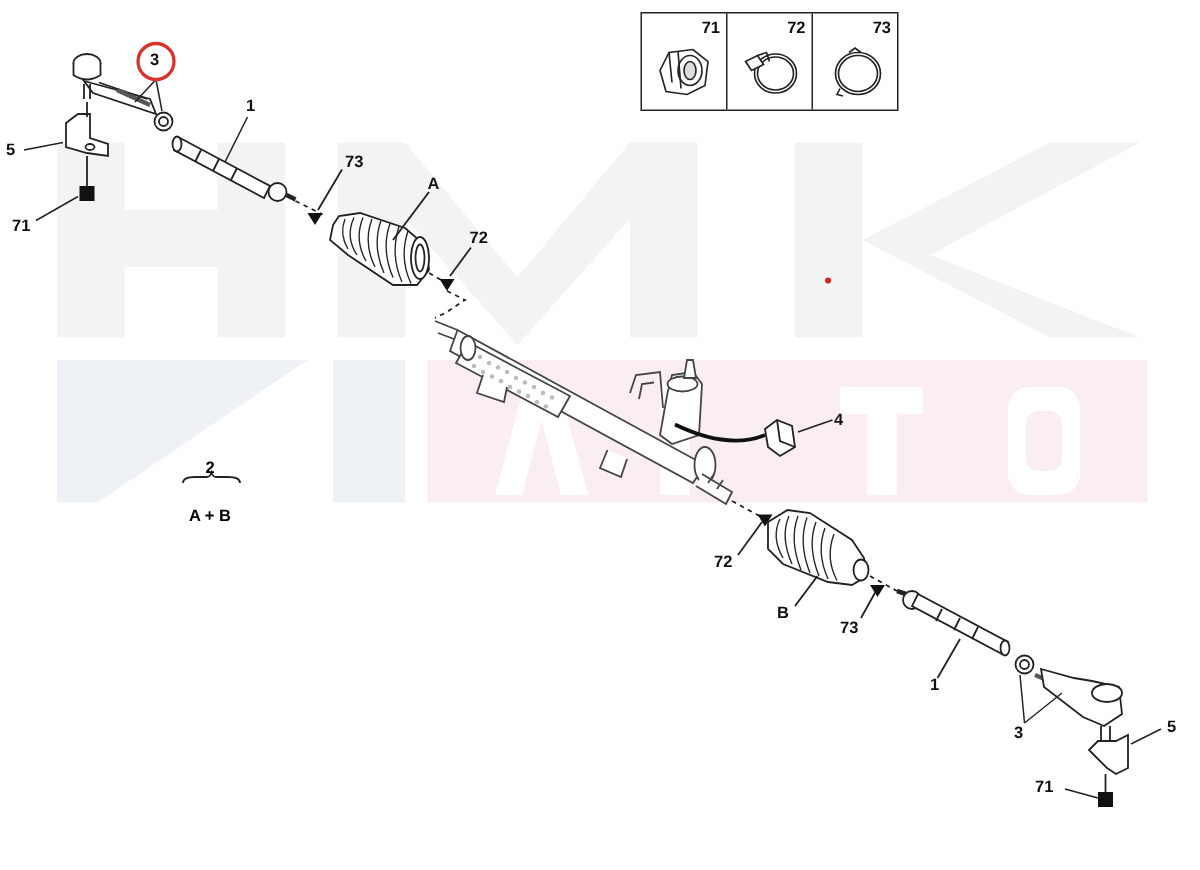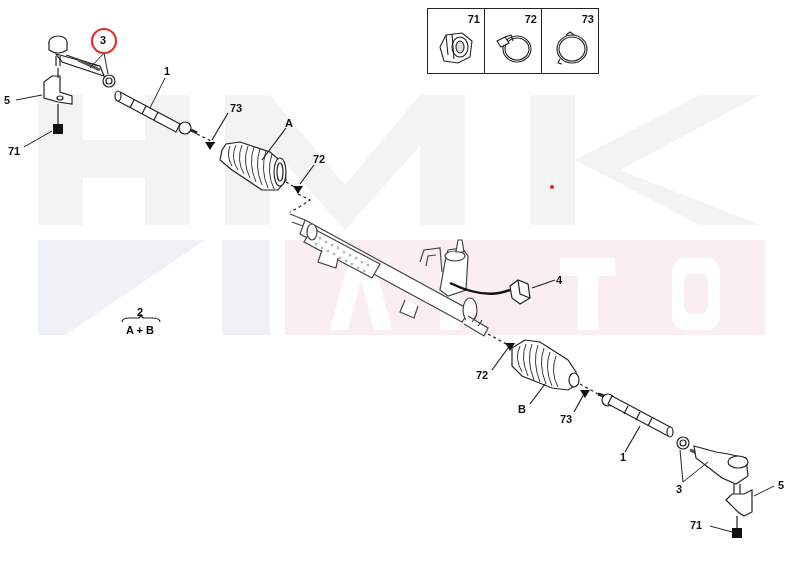--- a/index.html
+++ b/index.html
@@ -7,21 +7,21 @@
   #stage { position: absolute; left: 0; top: 0; width: 800px; height: 580px; }
   .lbl { position: absolute; font-family: "Liberation Sans", sans-serif; font-weight: bold; font-size: 11px; color: #111; line-height: 1; white-space: nowrap; }
   .legend { position: absolute; left: 427px; top: 8px; width: 170px; height: 64px; border: 1.5px solid #222; display: flex; background: #fff; }
   .legend .cell { position: relative; flex: 1; border-right: 1.5px solid #222; }
   .legend .cell:last-child { border-right: none; }
   .legend .cell .num { position: absolute; right: 4px; top: 4px; font-weight: bold; font-size: 11px; color: #111; }
   .legend .cell svg { position: absolute; left: 6px; top: 18px; }
   .wm-big { position: absolute; left: 60px; top: 460px; font-family: "Liberation Sans", sans-serif; font-size: 96px; letter-spacing: 4px; color: transparent; -webkit-text-stroke: 1.5px #ececec; white-space: nowrap; }
   .brace-formula { position: absolute; left: 118px; top: 306px; width: 44px; text-align: center; }
   .brace-formula .top { font-weight: bold; font-size: 11px; display: block; }
-  .brace-formula .bottom { font-weight: bold; font-size: 11px; display: block; margin-top: 6px; }
+  .brace-formula .bottom { font-weight: bold; font-size: 11px; display: block; margin-top: 20px; }
 </style>
 </head>
 <body>
 
 <div id="stage">
 
   <svg width="800" height="580" style="position:absolute;left:0;top:0;">
 
     <g fill="#f3f3f3">
 

